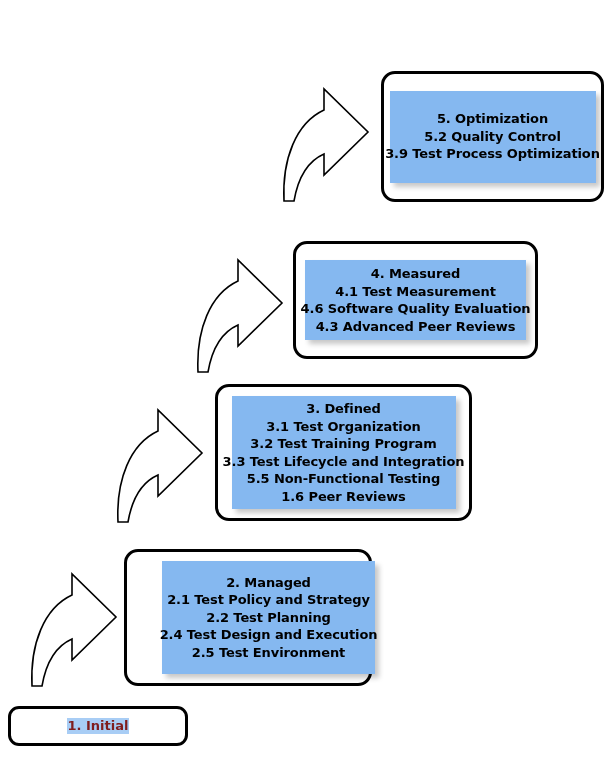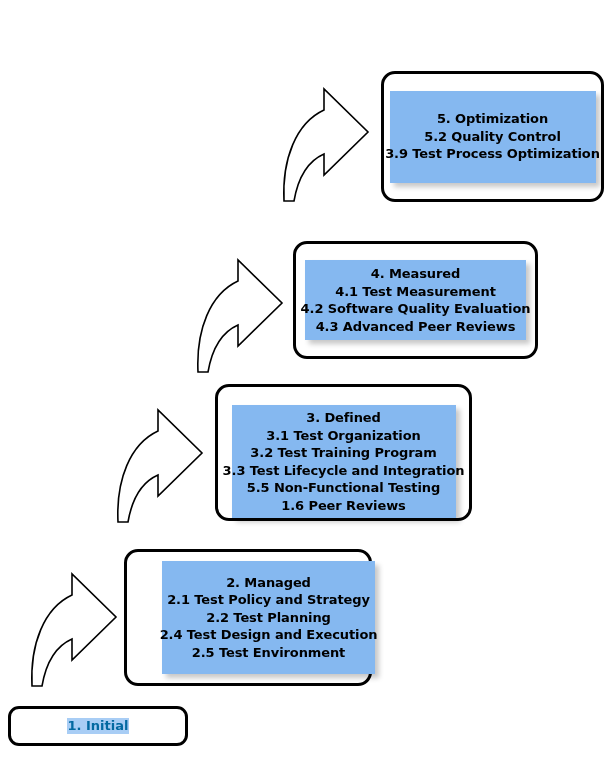--- a/index.html
+++ b/index.html
@@ -61,38 +61,38 @@
 
   
   #box-5 { left: 381px; top: 55px; width: 223px; height: 131px; }
   #box-5 .panel { width: 206px; height: 92px; }
 
   
   #box-4 { left: 293px; top: 225px; width: 245px; height: 118px; }
   #box-4 .panel { width: 221px; height: 80px; }
 
   
-  #box-3 { left: 215px; top: 368px; width: 257px; height: 137px; align-items: flex-end; }
+  #box-3 { left: 215px; top: 368px; width: 257px; height: 137px; }
   #box-3 .panel { width: 224px; height: 113px; }
 
   
   #box-2 { left: 124px; top: 533px; width: 248px; height: 137px; padding-left: 41px; }
   #box-2 .panel { width: 213px; height: 113px; }
 
   
   #box-1 {
     left: 8px;
     top: 690px;
     width: 180px;
     height: 40px;
     border-radius: 11px;
   }
   #box-1 .hl {
     background: #a8cdf5;
-    color: #0369a1;
+    color: #7f1d1d;
     font-weight: bold;
     font-size: 13px;
     line-height: 16px;
     padding: 0 1px;
     white-space: nowrap;
   }
 
   
   .arrow-svg {
     position: absolute;
@@ -166,21 +166,21 @@
       <span class="line">5. Optimization</span>
       <span class="line">5.2 Quality Control</span>
       <span class="line">3.9 Test Process Optimization</span>
     </div>
   </div>
 
   <div id="box-4" class="level-box">
     <div class="panel">
       <span class="line">4. Measured</span>
       <span class="line">4.1 Test Measurement</span>
-      <span class="line">4.2 Software Quality Evaluation</span>
+      <span class="line">4.6 Software Quality Evaluation</span>
       <span class="line">4.3 Advanced Peer Reviews</span>
     </div>
   </div>
 
   <div id="box-3" class="level-box">
     <div class="panel">
       <span class="line">3. Defined</span>
       <span class="line">3.1 Test Organization</span>
       <span class="line">3.2 Test Training Program</span>
       <span class="line">3.3 Test Lifecycle and Integration</span>

